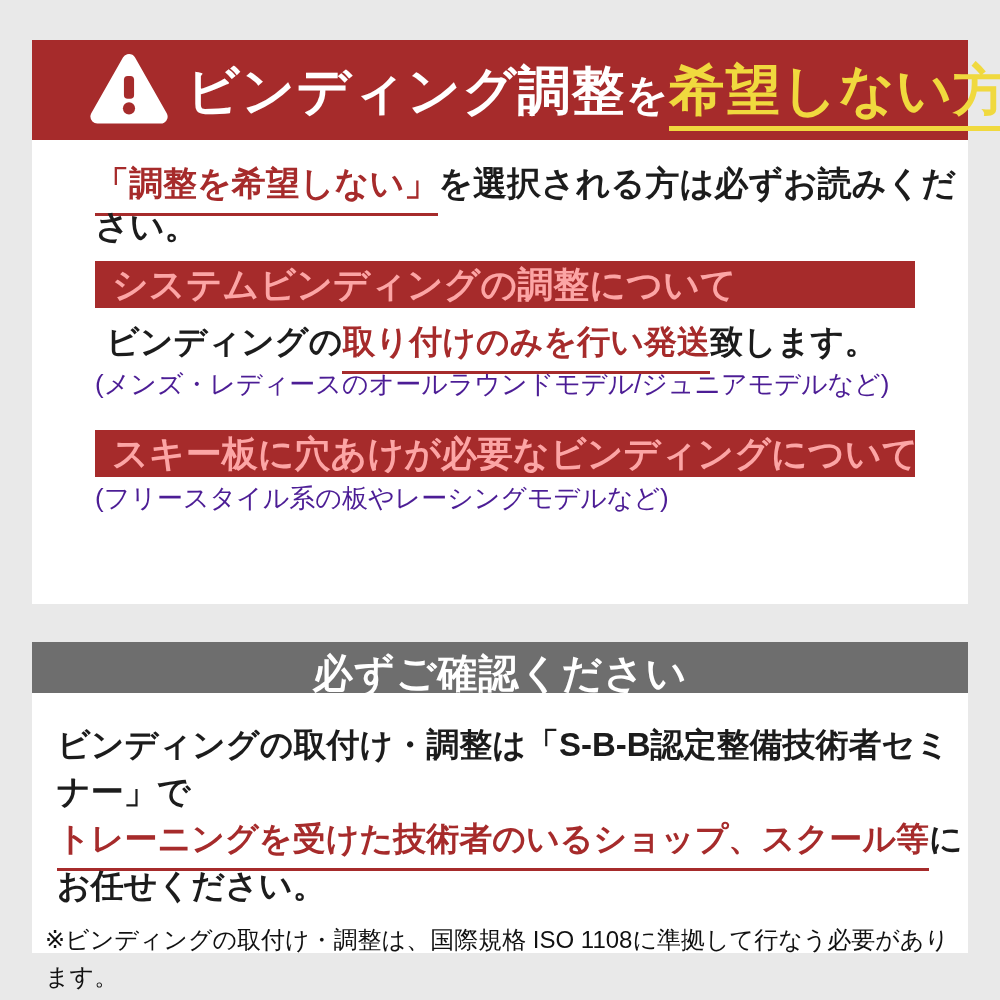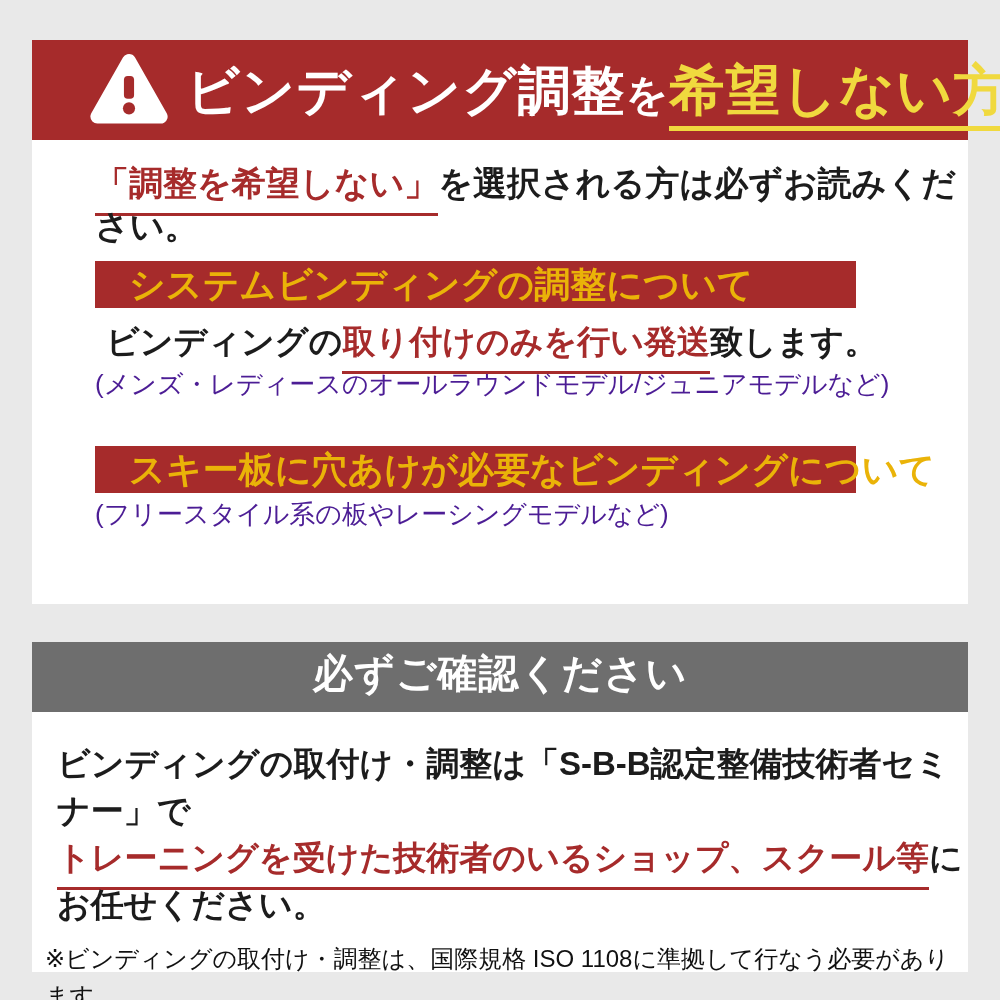--- a/index.html
+++ b/index.html
@@ -38,47 +38,47 @@
   .seg-t-yellow{ font-size:55px; color:#f0d93e; border-bottom:5px solid #f0d93e; padding-bottom:5px; }
   
   .card { margin:0 32px; background:#ffffff; box-sizing:border-box; }
   .card1 { height:464px; }
   .intro {
     margin:0 0 0 63px; padding-top:22px;
     font-size:34px; font-weight:700; line-height:1.25;
   }
   .sub-band {
     margin:14px 0 0 63px;
-    width:761px; height:47px;
+    width:820px; height:47px;
     background:#a62b2b;
-    color:#eab308;
+    color:#fca5a5;
     font-size:36px; font-weight:700;
     line-height:47px;
-    padding-left:34px;
+    padding-left:17px;
     box-sizing:border-box;
     white-space:nowrap;
   }
-  .sub-band.second { margin-top:44px; }
+  .sub-band.second { margin-top:28px; }
   .body-text {
     margin:12px 0 0 74px;
     font-size:33px; font-weight:700; line-height:43px;
   }
   .note-text {
     margin:4px 0 0 63px;
     font-size:26px; font-weight:500; color:#4c1d95;
   }
   .seg-red-ul {
     color:#a62b2b;
     border-bottom:3px solid #a62b2b;
     padding-bottom:11px;
   }
   
   .gray-band {
     margin:38px 32px 0 32px;
-    height:70px;
+    height:51px;
     background:#6e6e6e;
     color:#ffffff;
     font-size:40px; font-weight:700;
     line-height:63px;
     text-align:center;
     letter-spacing:1px;
   }
   
   .card2 { height:260px; padding-top:28px; }
   .confirm-body {

